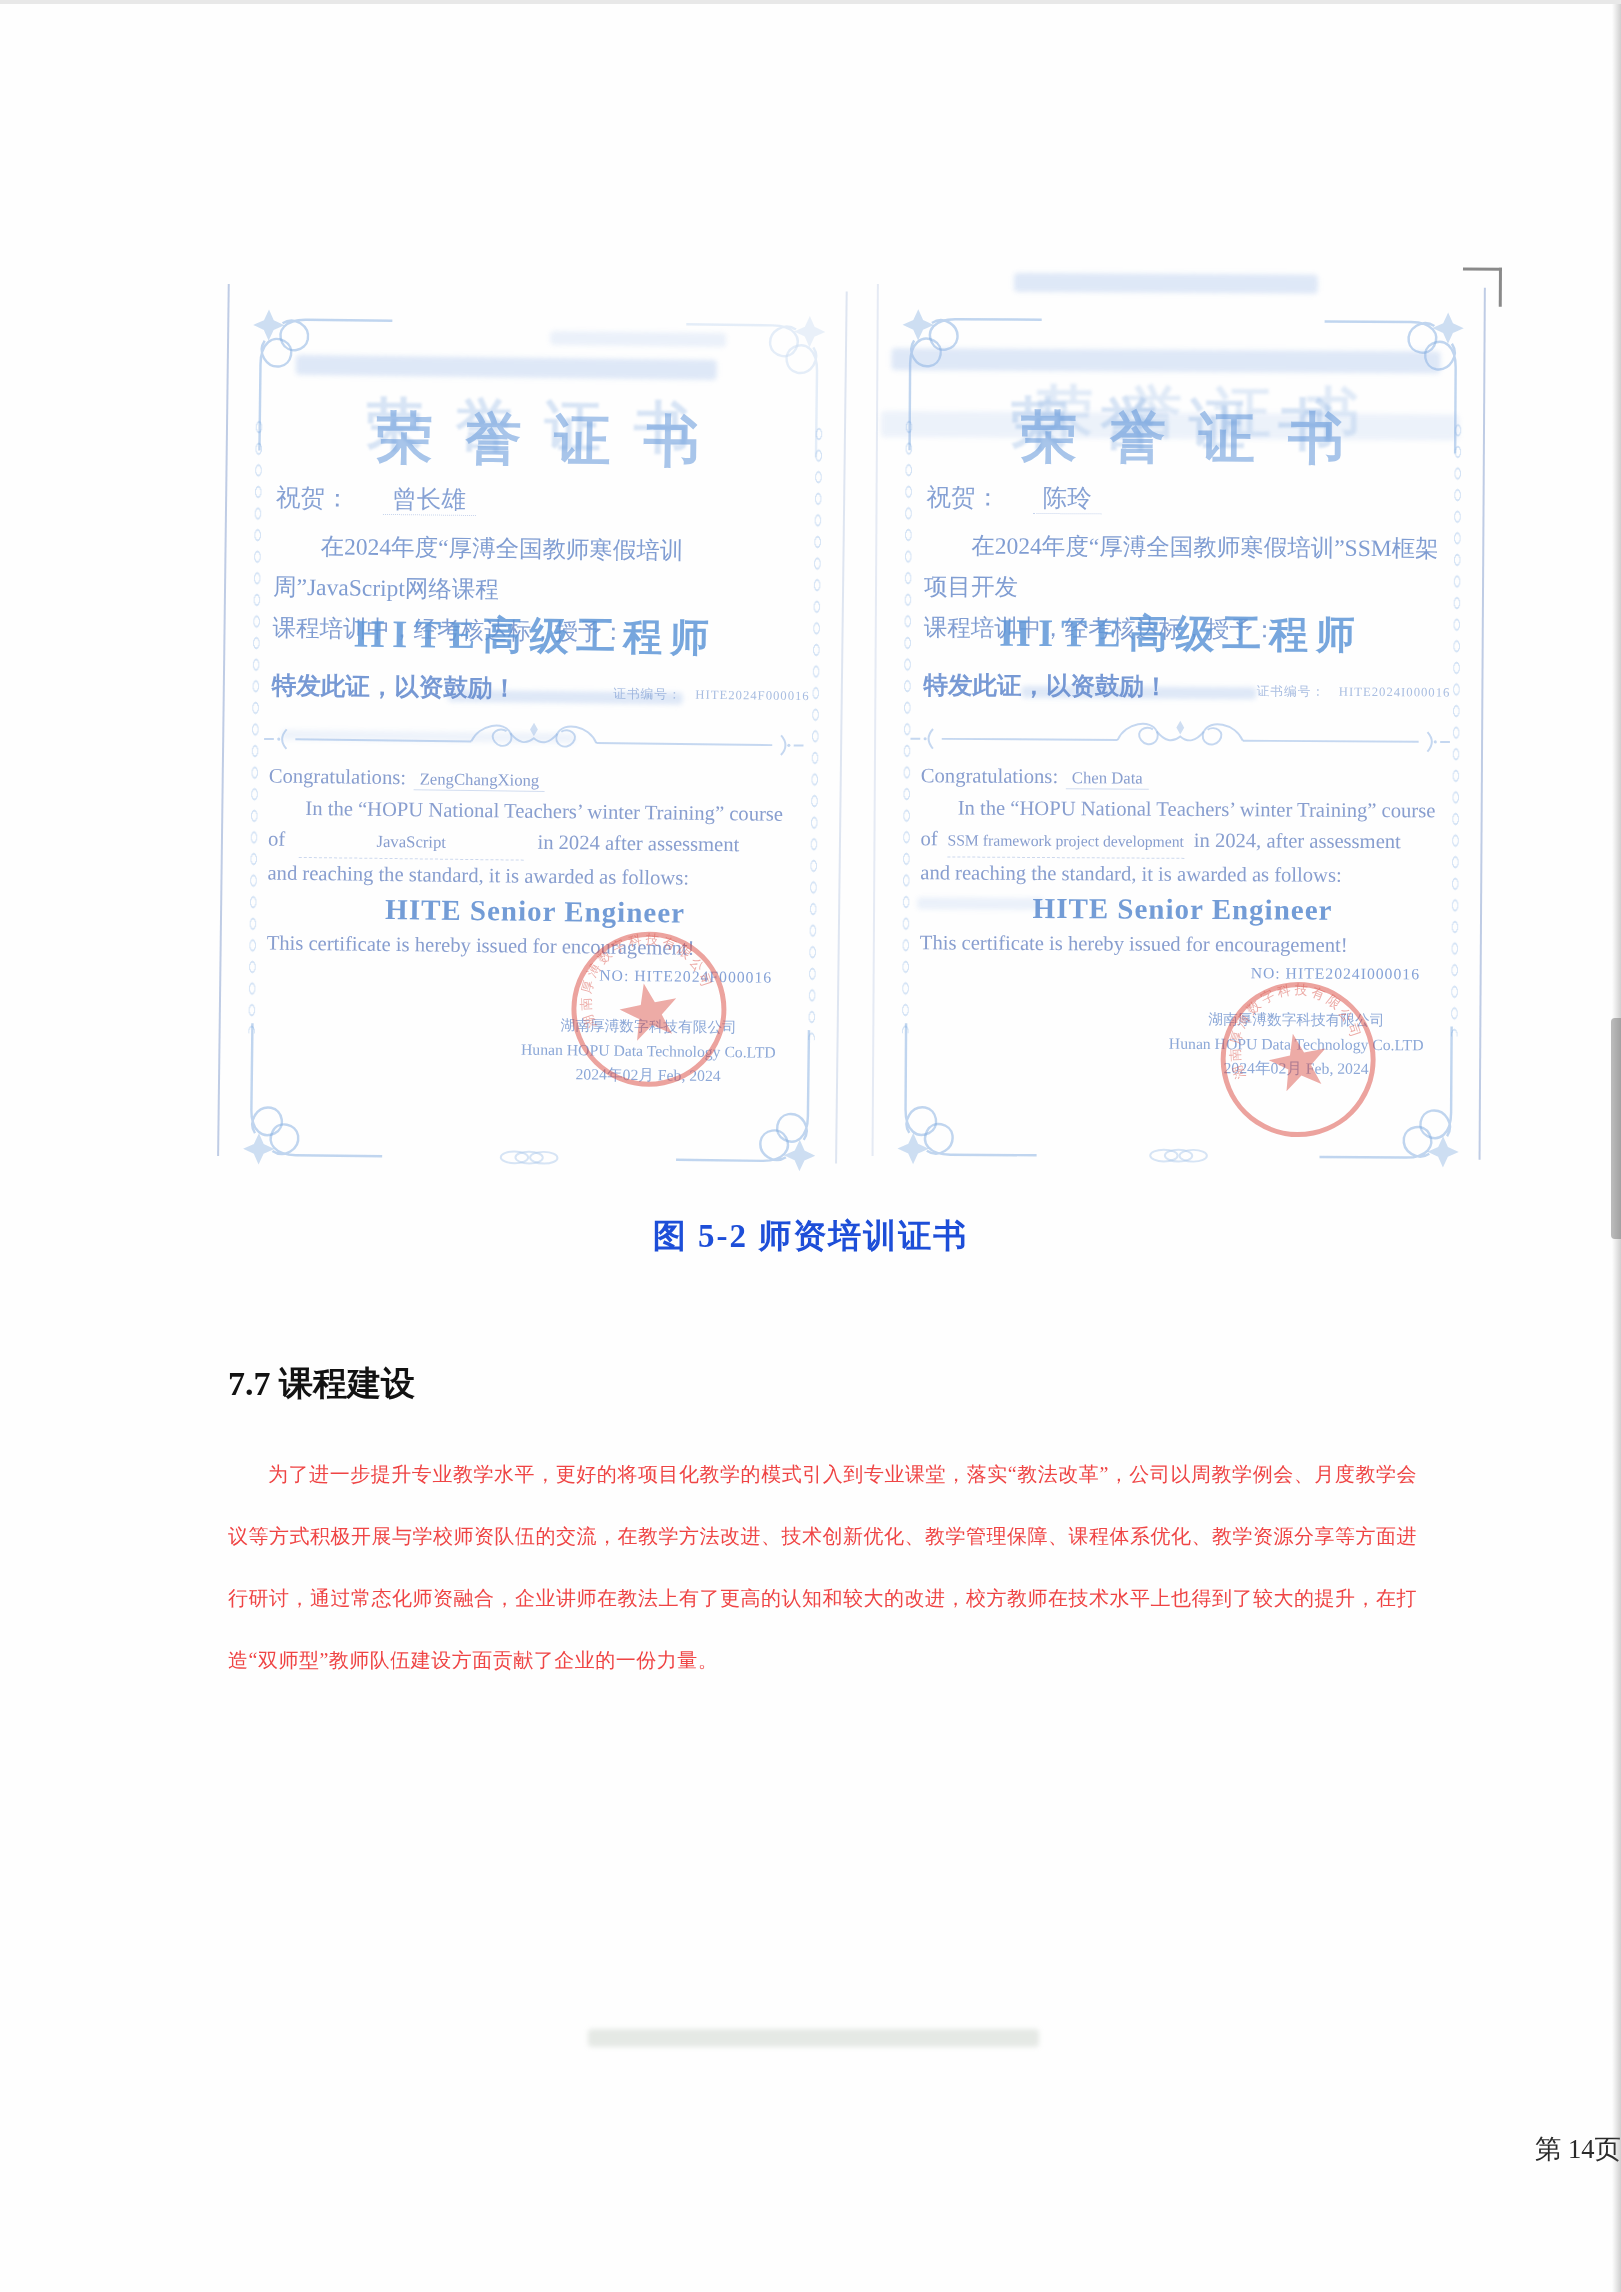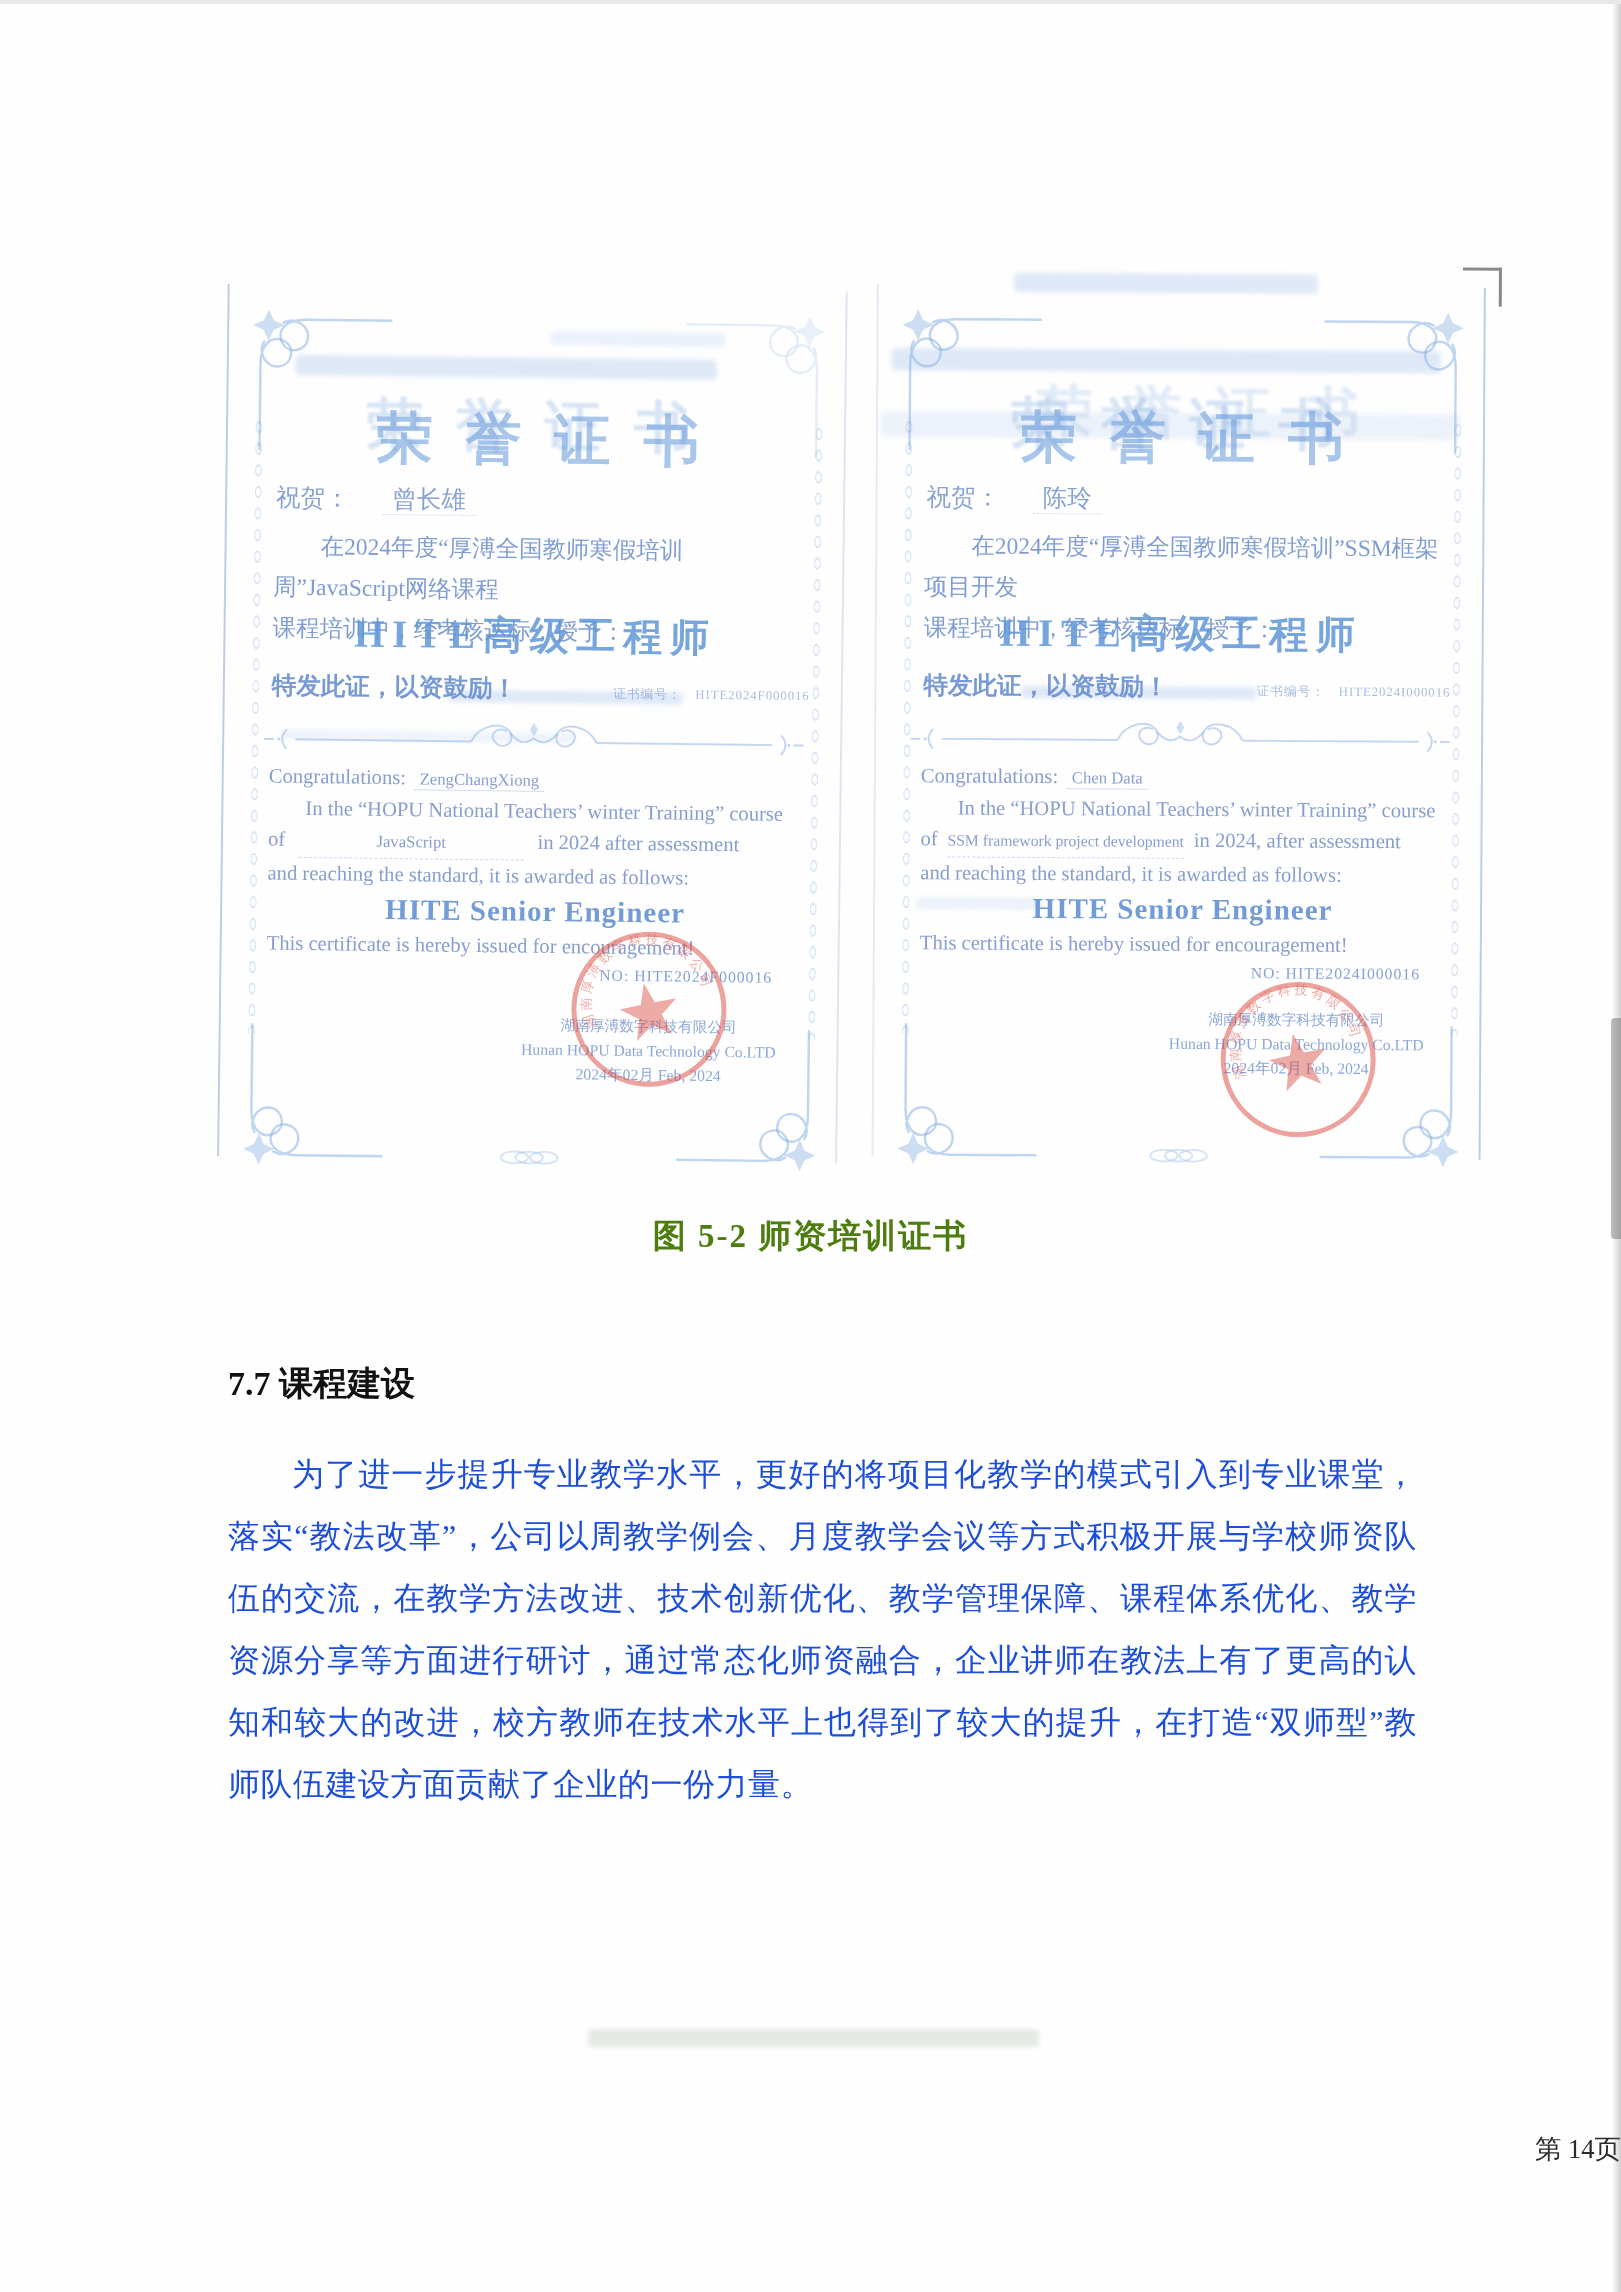--- a/index.html
+++ b/index.html
@@ -95,26 +95,26 @@
   .c-company .cn { font-size:14.7px; }
   .cert--right .c-company { top:741px; left:272px; }
 
   .c-stamp { position:absolute; width:162px; height:162px; left:349px; top:659px;
     transform:rotate(-12deg); opacity:.9; }
   .cert--right .c-stamp { top:712px; left:345px; }
   .c-stamp svg { width:100%; height:100%; }
 
   
   .fig-caption { position:absolute; top:1210px; left:0; width:1621px; text-align:center;
-    font-size:33px; font-weight:bold; color:#4d7c0f; letter-spacing:2px; }
+    font-size:33px; font-weight:bold; color:#1d4ed8; letter-spacing:2px; }
   .sec-heading { position:absolute; top:1357px; left:228px;
     font-size:34px; font-weight:bold; color:#121212; }
   .body-par { position:absolute; top:1439px; left:228px; width:1189px;
-    font-size:32px; line-height:62px; text-align:justify; text-indent:2em;
-    color:#1d4ed8; letter-spacing:0.5px; }
+    font-size:20px; line-height:62px; text-align:justify; text-indent:2em;
+    color:#ef4444; letter-spacing:0.5px; }
   .page-num { position:absolute; top:2127px; left:0; width:1621px; text-align:right;
     font-size:26.5px; color:#2a2a2a; }
 </style>
 </head>
 <body>
 
 <div class="page">
 
   <div class="certificate cert--left">
     <div class="edge-line l"></div>

